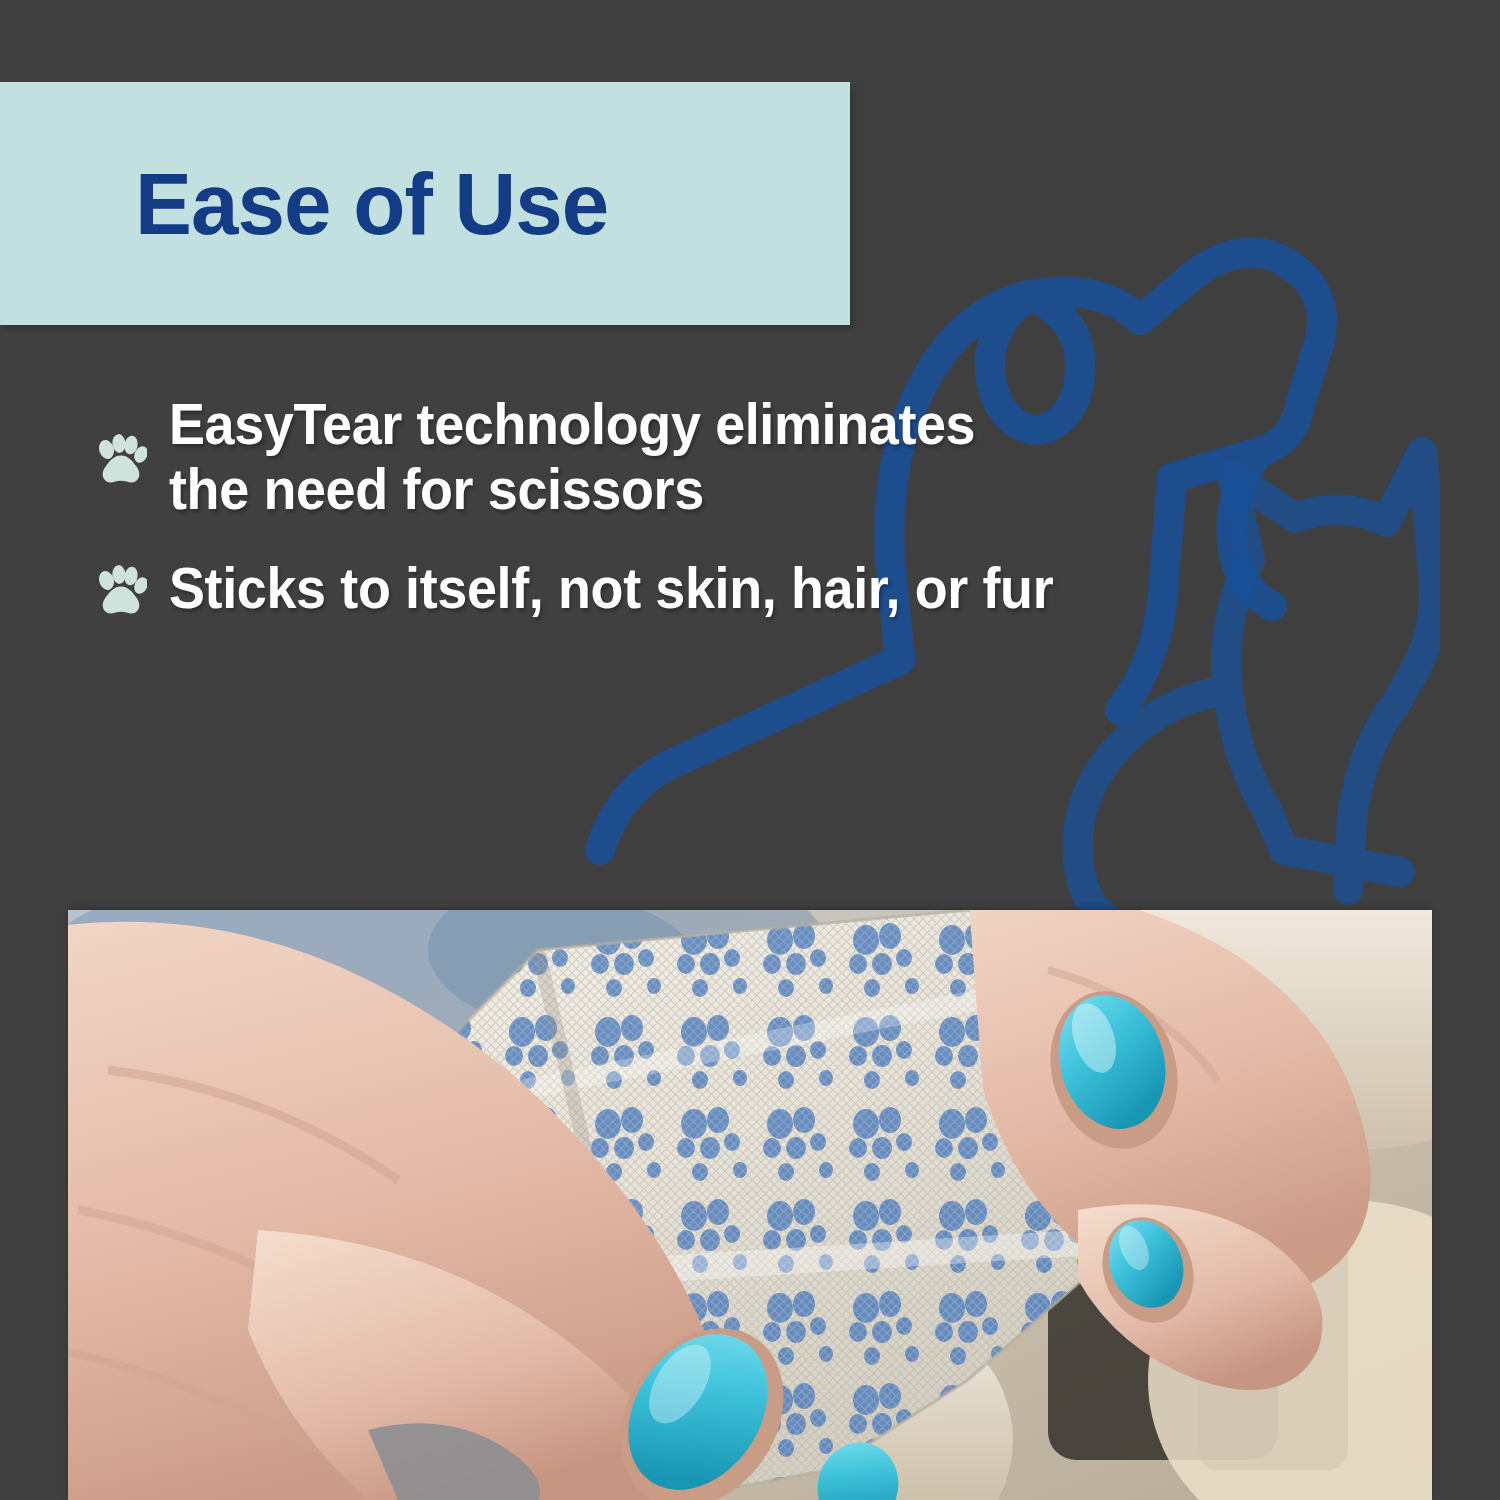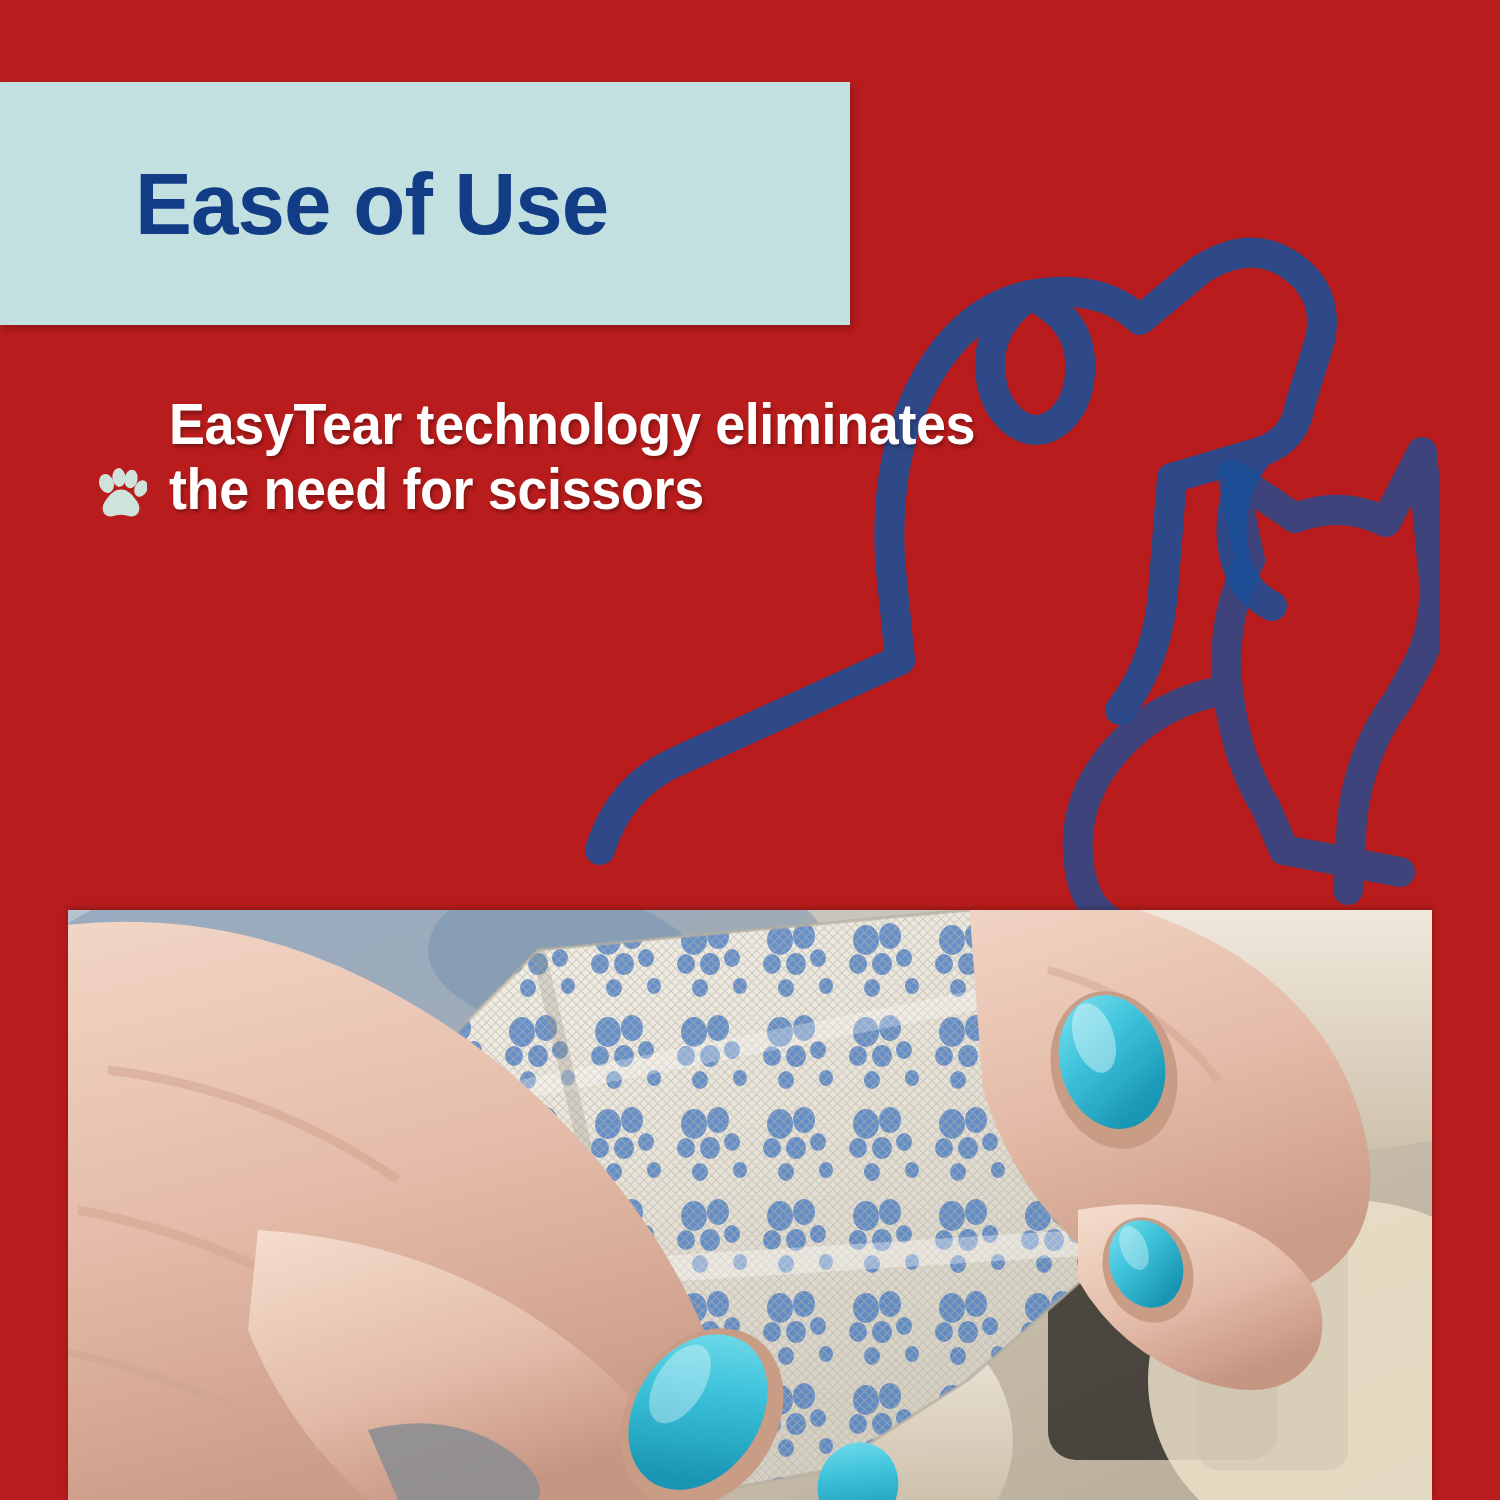--- a/index.html
+++ b/index.html
@@ -5,21 +5,21 @@
   html, body {
     margin: 0;
     padding: 0;
     background: #ffffff;
   }
 
   #infographic {
     position: relative;
     width: 1500px;
     height: 1500px;
-    background: #b91c1c;
+    background: #404040;
     overflow: hidden;
     font-family: "Liberation Sans", sans-serif;
   }
 
   
   .watermark {
     position: absolute;
     left: 560px;
     top: 60px;
     width: 880px;
@@ -60,21 +60,21 @@
 
   
   .bullets {
     position: absolute;
     left: 95px;
     top: 392px;
     width: 1340px;
   }
   .bullet-row {
     display: flex;
-    align-items: flex-end;
+    align-items: center;
     margin-bottom: 34px;
   }
   .paw-icon {
     flex: 0 0 auto;
     width: 52px;
     height: 54px;
     margin-top: 8px;
     margin-right: 22px;
   }
   .paw-icon svg { display:block; width:100%; height:100%; }
@@ -150,20 +150,34 @@
             <ellipse cx="46.0" cy="20.5" rx="6.3" ry="8.6" transform="rotate(26 46 20.5)"></ellipse>
             <path d="M26 21.5c7.6 0 12.4 6.6 16.1 12.1 3.4 5 3.1 11.4-2.2 14.1-4.2 2.1-8.5-.9-13.9-.9s-9.7 3-13.9.9c-5.3-2.7-5.6-9.1-2.2-14.1C13.6 28.1 18.4 21.5 26 21.5z"></path>
           </g>
         </svg>
       </span>
       <span class="bullet-text">EasyTear technology eliminates
 the need for scissors</span>
     </div>
 
 
+    <div class="bullet-row">
+      <span class="paw-icon">
+        <svg viewBox="0 0 52 54" xmlns="http://www.w3.org/2000/svg" aria-hidden="true">
+          <g fill="#CFE3DC">
+            <ellipse cx="11.5" cy="15.5" rx="7.3" ry="9.6" transform="rotate(-18 11.5 15.5)"></ellipse>
+            <ellipse cx="24.0" cy="9.5" rx="6.6" ry="9.4" transform="rotate(-6 24 9.5)"></ellipse>
+            <ellipse cx="36.0" cy="11.0" rx="6.6" ry="9.4" transform="rotate(10 36 11)"></ellipse>
+            <ellipse cx="46.0" cy="20.5" rx="6.3" ry="8.6" transform="rotate(26 46 20.5)"></ellipse>
+            <path d="M26 21.5c7.6 0 12.4 6.6 16.1 12.1 3.4 5 3.1 11.4-2.2 14.1-4.2 2.1-8.5-.9-13.9-.9s-9.7 3-13.9.9c-5.3-2.7-5.6-9.1-2.2-14.1C13.6 28.1 18.4 21.5 26 21.5z"></path>
+          </g>
+        </svg>
+      </span>
+      <span class="bullet-text">Sticks to itself, not skin, hair, or fur</span>
+    </div>
 
   </div>
 
   <div class="photo">
     <svg viewBox="0 0 1364 590" xmlns="http://www.w3.org/2000/svg" preserveAspectRatio="xMidYMid slice" aria-hidden="true">
       <defs>
         <linearGradient id="bgBlur" x1="0" y1="0" x2="1" y2="1">
           <stop offset="0%" stop-color="#b8c3cf"></stop>
           <stop offset="45%" stop-color="#cfc6b4"></stop>
           <stop offset="100%" stop-color="#b6ab97"></stop>

